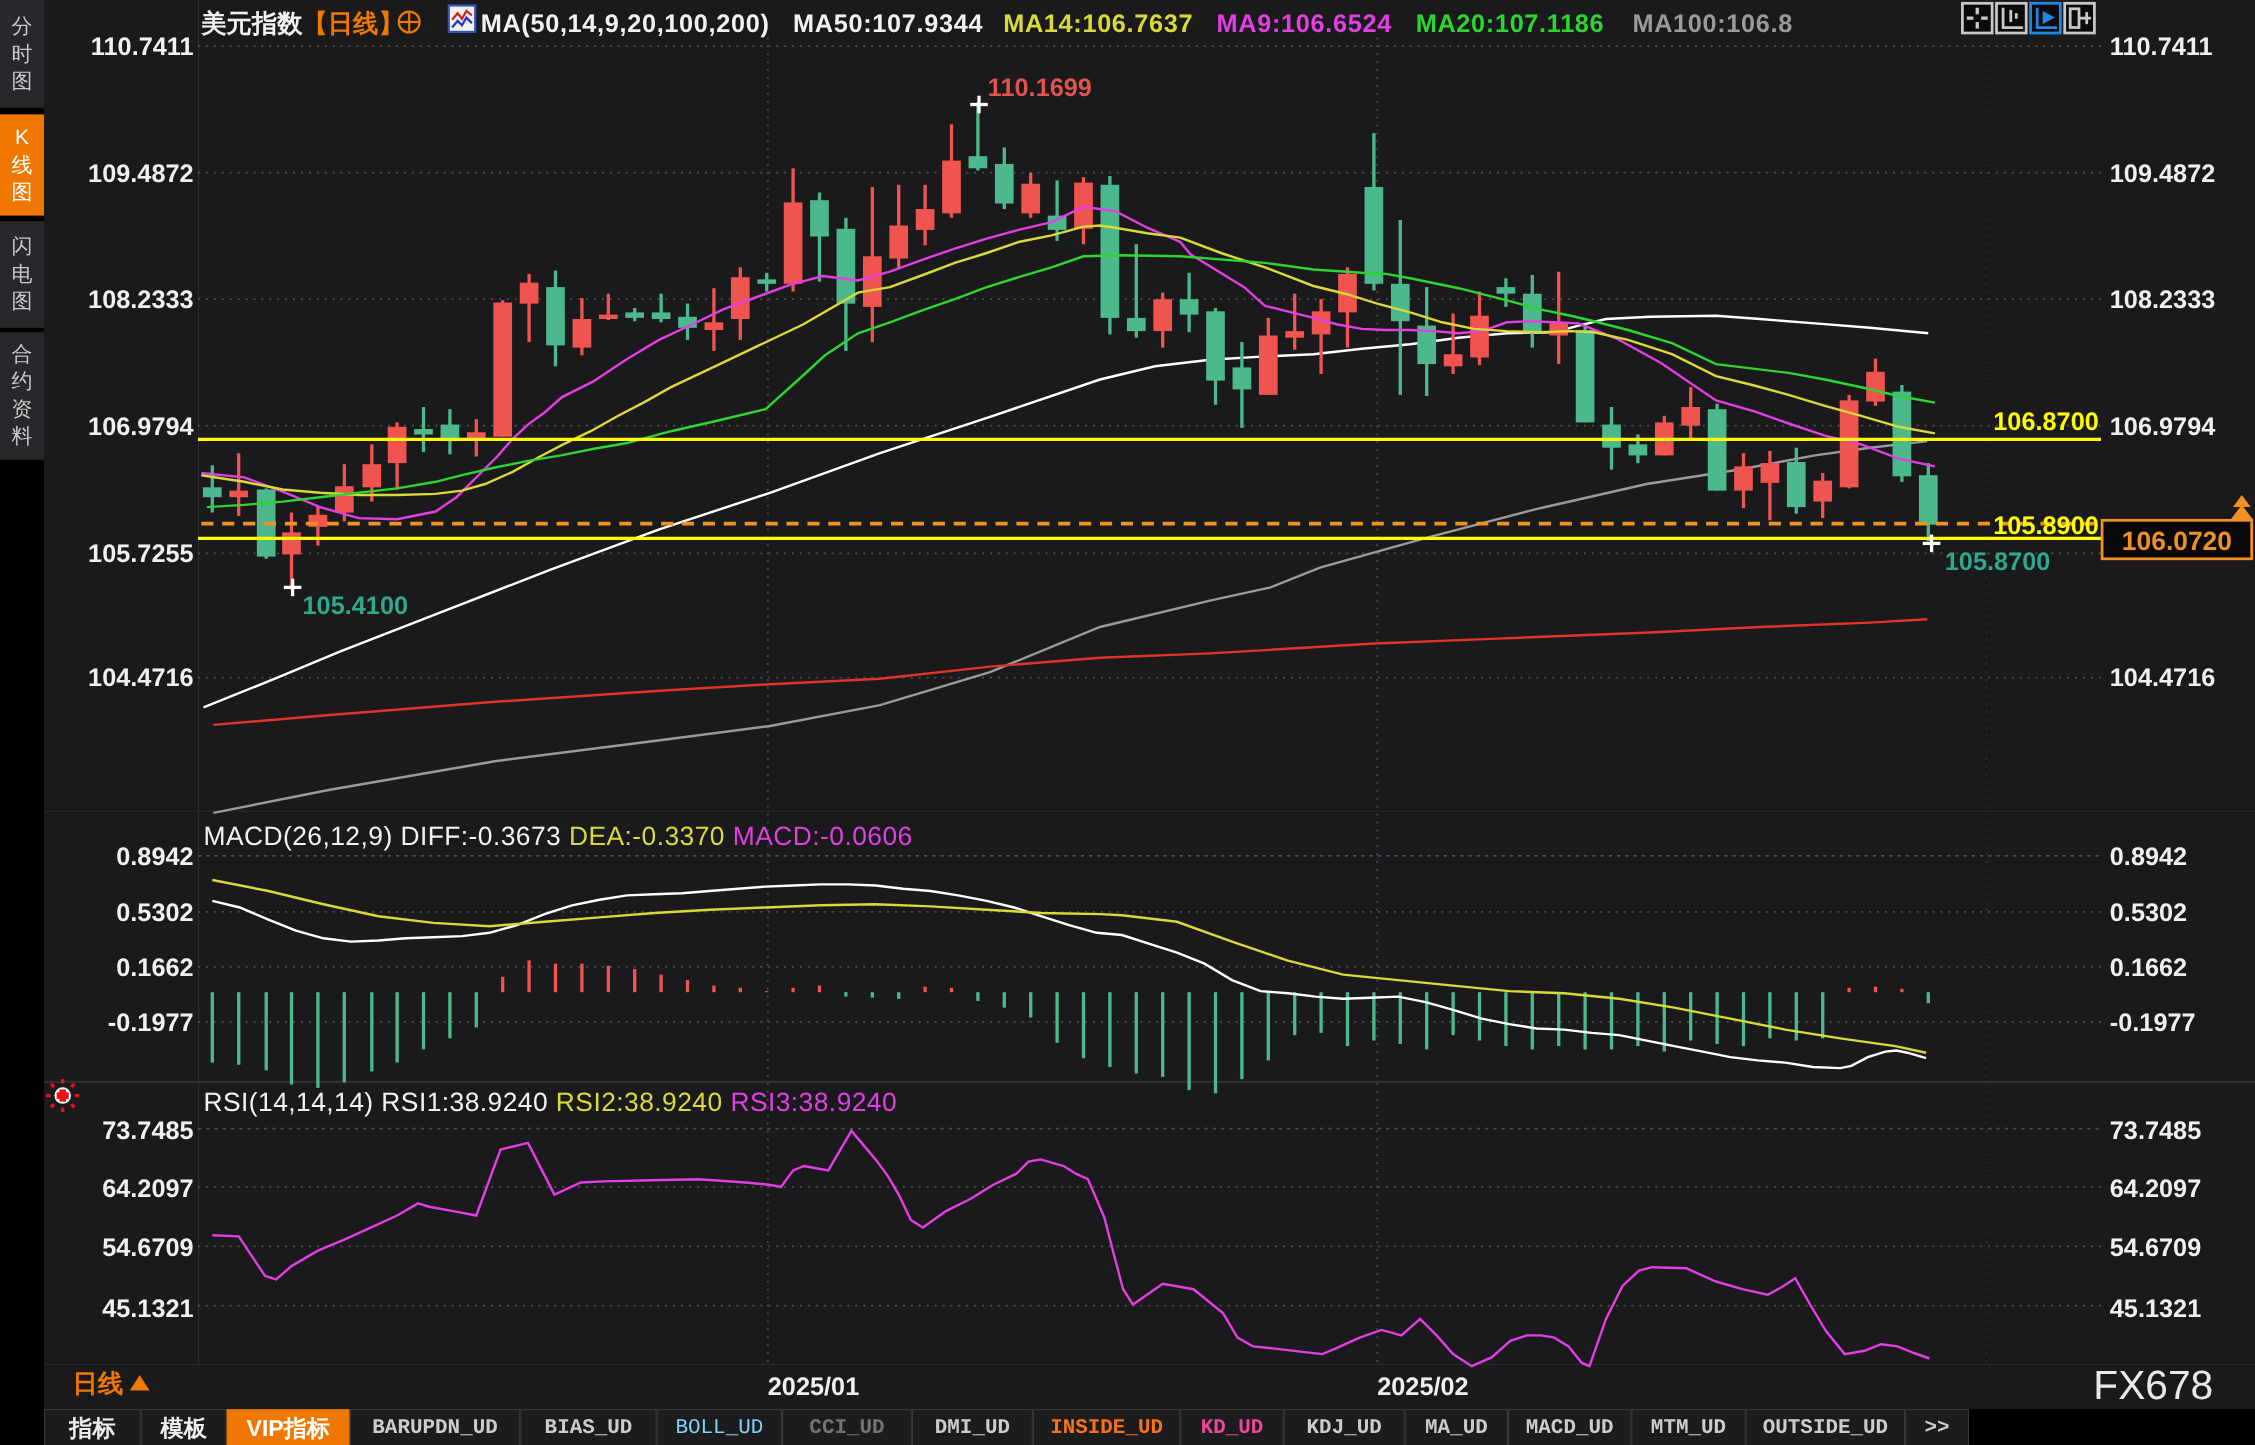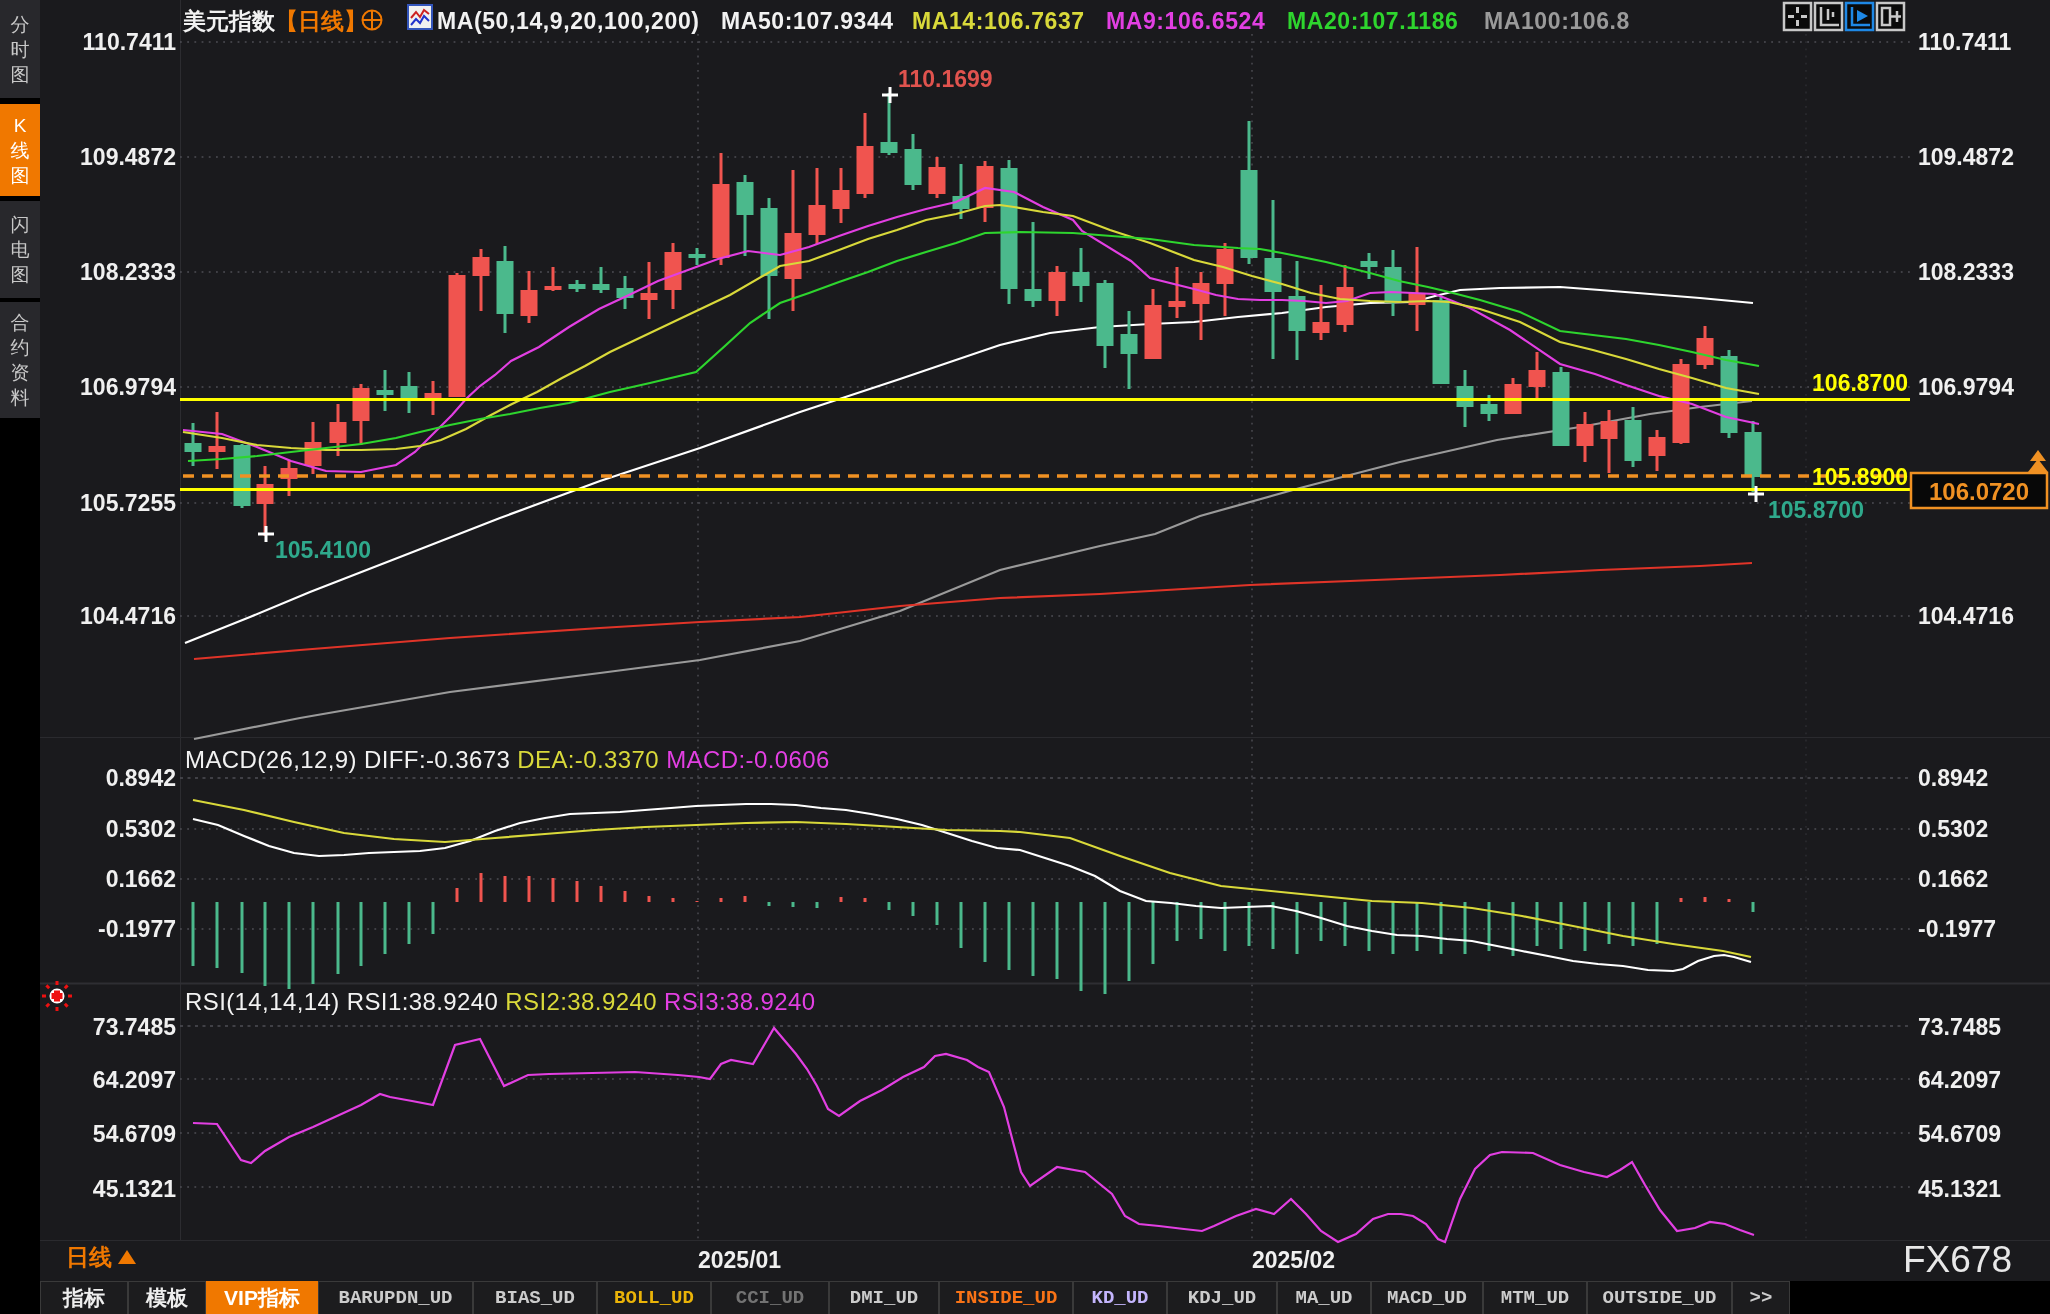--- a/index.html
+++ b/index.html
@@ -370,24 +370,24 @@
         <div>资</div>
         <div>料</div>
       </div>
     </div>
 <div style="position:absolute;left:40px;top:1281px;width:2010px;height:33px;background:#000;display:flex;">
       <div style="width:88px;height:33px;box-sizing:border-box;display:flex;align-items:center;justify-content:center;background:#1c1c1e;color:#eee;border:1px solid #3a3a3a;border-bottom:none;font-family:'Liberation Sans',monospace;font-size:21px;font-weight:bold;">指标</div>
       <div style="width:78px;height:33px;box-sizing:border-box;display:flex;align-items:center;justify-content:center;background:#1c1c1e;color:#eee;border:1px solid #3a3a3a;border-bottom:none;font-family:Liberation Serif, serif;font-size:21px;font-weight:bold;">模板</div>
       <div style="width:112px;height:33px;box-sizing:border-box;display:flex;align-items:center;justify-content:center;background:#f07800;color:#fff;font-family:'Liberation Sans',monospace;font-size:21px;font-weight:bold;">VIP指标</div>
       <div style="width:155px;height:33px;box-sizing:border-box;display:flex;align-items:center;justify-content:center;background:#1c1c1e;color:#ccc;border:1px solid #3a3a3a;border-bottom:none;font-family:'Liberation Mono',monospace;font-size:19px;font-weight:bold;">BARUPDN_UD</div>
       <div style="width:124px;height:33px;box-sizing:border-box;display:flex;align-items:center;justify-content:center;background:#1c1c1e;color:#ccc;border:1px solid #3a3a3a;border-bottom:none;font-family:'Liberation Mono',monospace;font-size:19px;font-weight:bold;">BIAS_UD</div>
-      <div style="width:114px;height:33px;box-sizing:border-box;display:flex;align-items:center;justify-content:center;background:#1c1c1e;color:#eab308;border:1px solid #3a3a3a;border-bottom:none;font-family:'Liberation Mono',monospace;font-size:19px;font-weight:bold;">BOLL_UD</div>
+      <div style="width:114px;height:33px;box-sizing:border-box;display:flex;align-items:center;justify-content:center;background:#1c1c1e;color:#7dd3fc;border:1px solid #3a3a3a;border-bottom:none;font-family:'Liberation Mono',monospace;font-size:19px;font-weight:normal;">BOLL_UD</div>
       <div style="width:118px;height:33px;box-sizing:border-box;display:flex;align-items:center;justify-content:center;background:#1c1c1e;color:#737373;border:1px solid #3a3a3a;border-bottom:none;font-family:'Liberation Mono',monospace;font-size:19px;font-weight:bold;">CCI_UD</div>
       <div style="width:110px;height:33px;box-sizing:border-box;display:flex;align-items:center;justify-content:center;background:#1c1c1e;color:#ccc;border:1px solid #3a3a3a;border-bottom:none;font-family:'Liberation Mono',monospace;font-size:19px;font-weight:bold;">DMI_UD</div>
       <div style="width:134px;height:33px;box-sizing:border-box;display:flex;align-items:center;justify-content:center;background:#1c1c1e;color:#f97316;border:1px solid #3a3a3a;border-bottom:none;font-family:'Liberation Mono',monospace;font-size:19px;font-weight:bold;">INSIDE_UD</div>
-      <div style="width:94px;height:33px;box-sizing:border-box;display:flex;align-items:center;justify-content:center;background:#1c1c1e;color:#c4b5fd;border:1px solid #3a3a3a;border-bottom:none;font-family:'Liberation Mono',monospace;font-size:19px;font-weight:bold;">KD_UD</div>
+      <div style="width:94px;height:33px;box-sizing:border-box;display:flex;align-items:center;justify-content:center;background:#1c1c1e;color:#ec4899;border:1px solid #3a3a3a;border-bottom:none;font-family:'Liberation Mono',monospace;font-size:19px;font-weight:bold;">KD_UD</div>
       <div style="width:110px;height:33px;box-sizing:border-box;display:flex;align-items:center;justify-content:center;background:#1c1c1e;color:#ccc;border:1px solid #3a3a3a;border-bottom:none;font-family:'Liberation Mono',monospace;font-size:19px;font-weight:bold;">KDJ_UD</div>
       <div style="width:94px;height:33px;box-sizing:border-box;display:flex;align-items:center;justify-content:center;background:#1c1c1e;color:#ccc;border:1px solid #3a3a3a;border-bottom:none;font-family:'Liberation Mono',monospace;font-size:19px;font-weight:bold;">MA_UD</div>
       <div style="width:112px;height:33px;box-sizing:border-box;display:flex;align-items:center;justify-content:center;background:#1c1c1e;color:#ccc;border:1px solid #3a3a3a;border-bottom:none;font-family:'Liberation Mono',monospace;font-size:19px;font-weight:bold;">MACD_UD</div>
       <div style="width:104px;height:33px;box-sizing:border-box;display:flex;align-items:center;justify-content:center;background:#1c1c1e;color:#ccc;border:1px solid #3a3a3a;border-bottom:none;font-family:'Liberation Mono',monospace;font-size:19px;font-weight:bold;">MTM_UD</div>
       <div style="width:145px;height:33px;box-sizing:border-box;display:flex;align-items:center;justify-content:center;background:#1c1c1e;color:#ccc;border:1px solid #3a3a3a;border-bottom:none;font-family:'Liberation Mono',monospace;font-size:19px;font-weight:bold;">OUTSIDE_UD</div>
       <div style="width:58px;height:33px;box-sizing:border-box;display:flex;align-items:center;justify-content:center;background:#1c1c1e;color:#ccc;border:1px solid #3a3a3a;border-bottom:none;font-family:'Liberation Mono',monospace;font-size:19px;font-weight:bold;">&gt;&gt;</div>
     </div>
 </div>
 </body></html>

